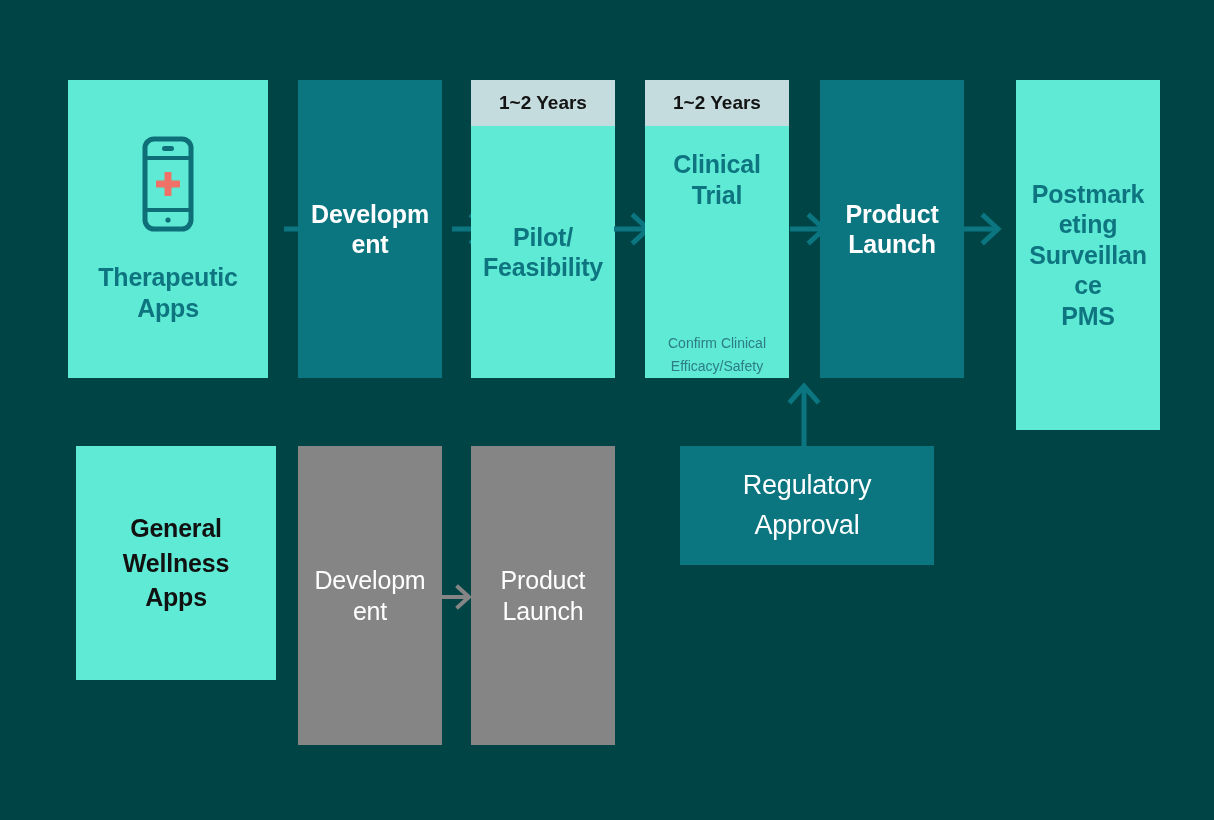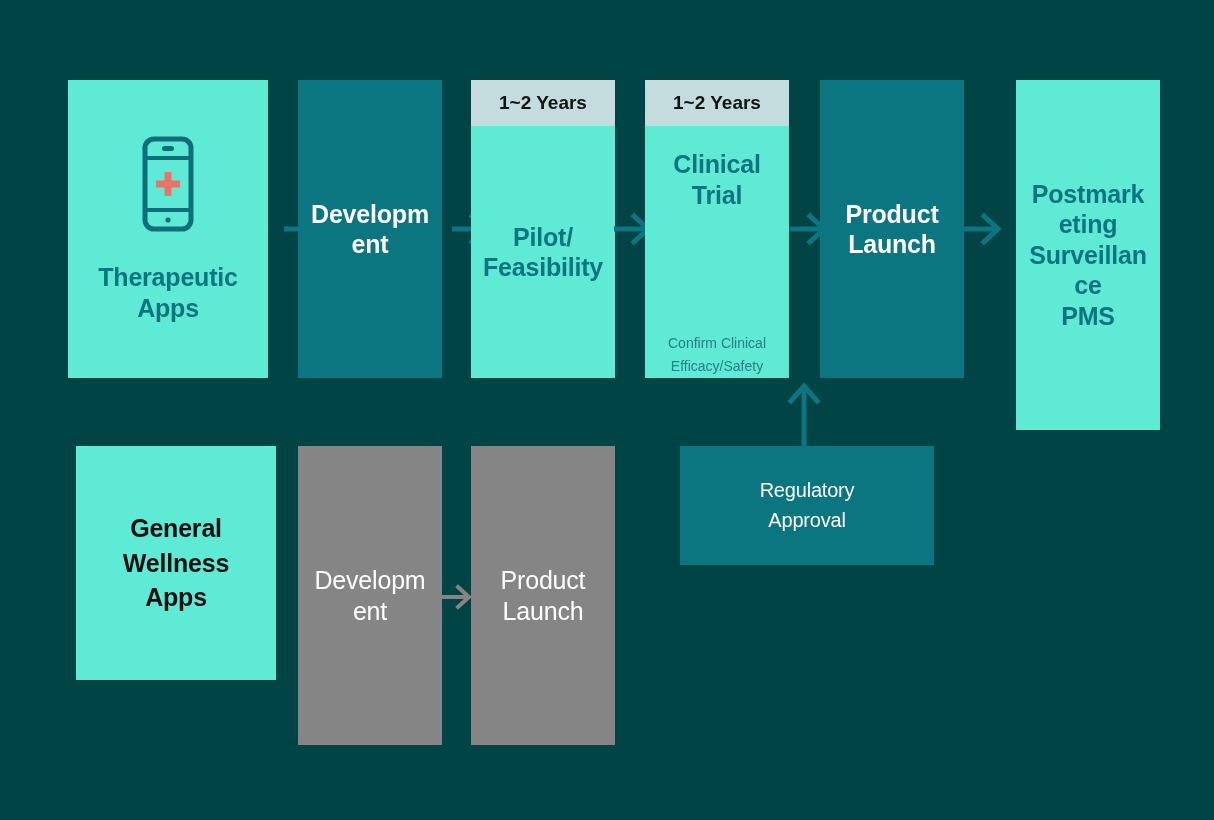--- a/index.html
+++ b/index.html
@@ -213,17 +213,17 @@
       <polyline points="18,9 29,19 18,29" fill="none" stroke="#858585" stroke-width="4" stroke-linecap="square" stroke-linejoin="miter"></polyline>
     </svg>
   </div>
 
   <div class="box box-gray" style="left:471px; top:446px; width:144px; height:299px;">
     <div class="lbl-white-reg" style="white-space:pre-line;">Product
 Launch</div>
   </div>
 
   <div class="box box-teal" style="left:680px; top:446px; width:254px; height:119px;">
-    <div class="lbl-white-reg" style="white-space:pre-line; font-size:20px; line-height:1.48;">Regulatory
+    <div class="lbl-white-reg" style="white-space:pre-line; font-size:27px; line-height:1.48;">Regulatory
 Approval</div>
   </div>
 
 </div>
 
 </body></html>

